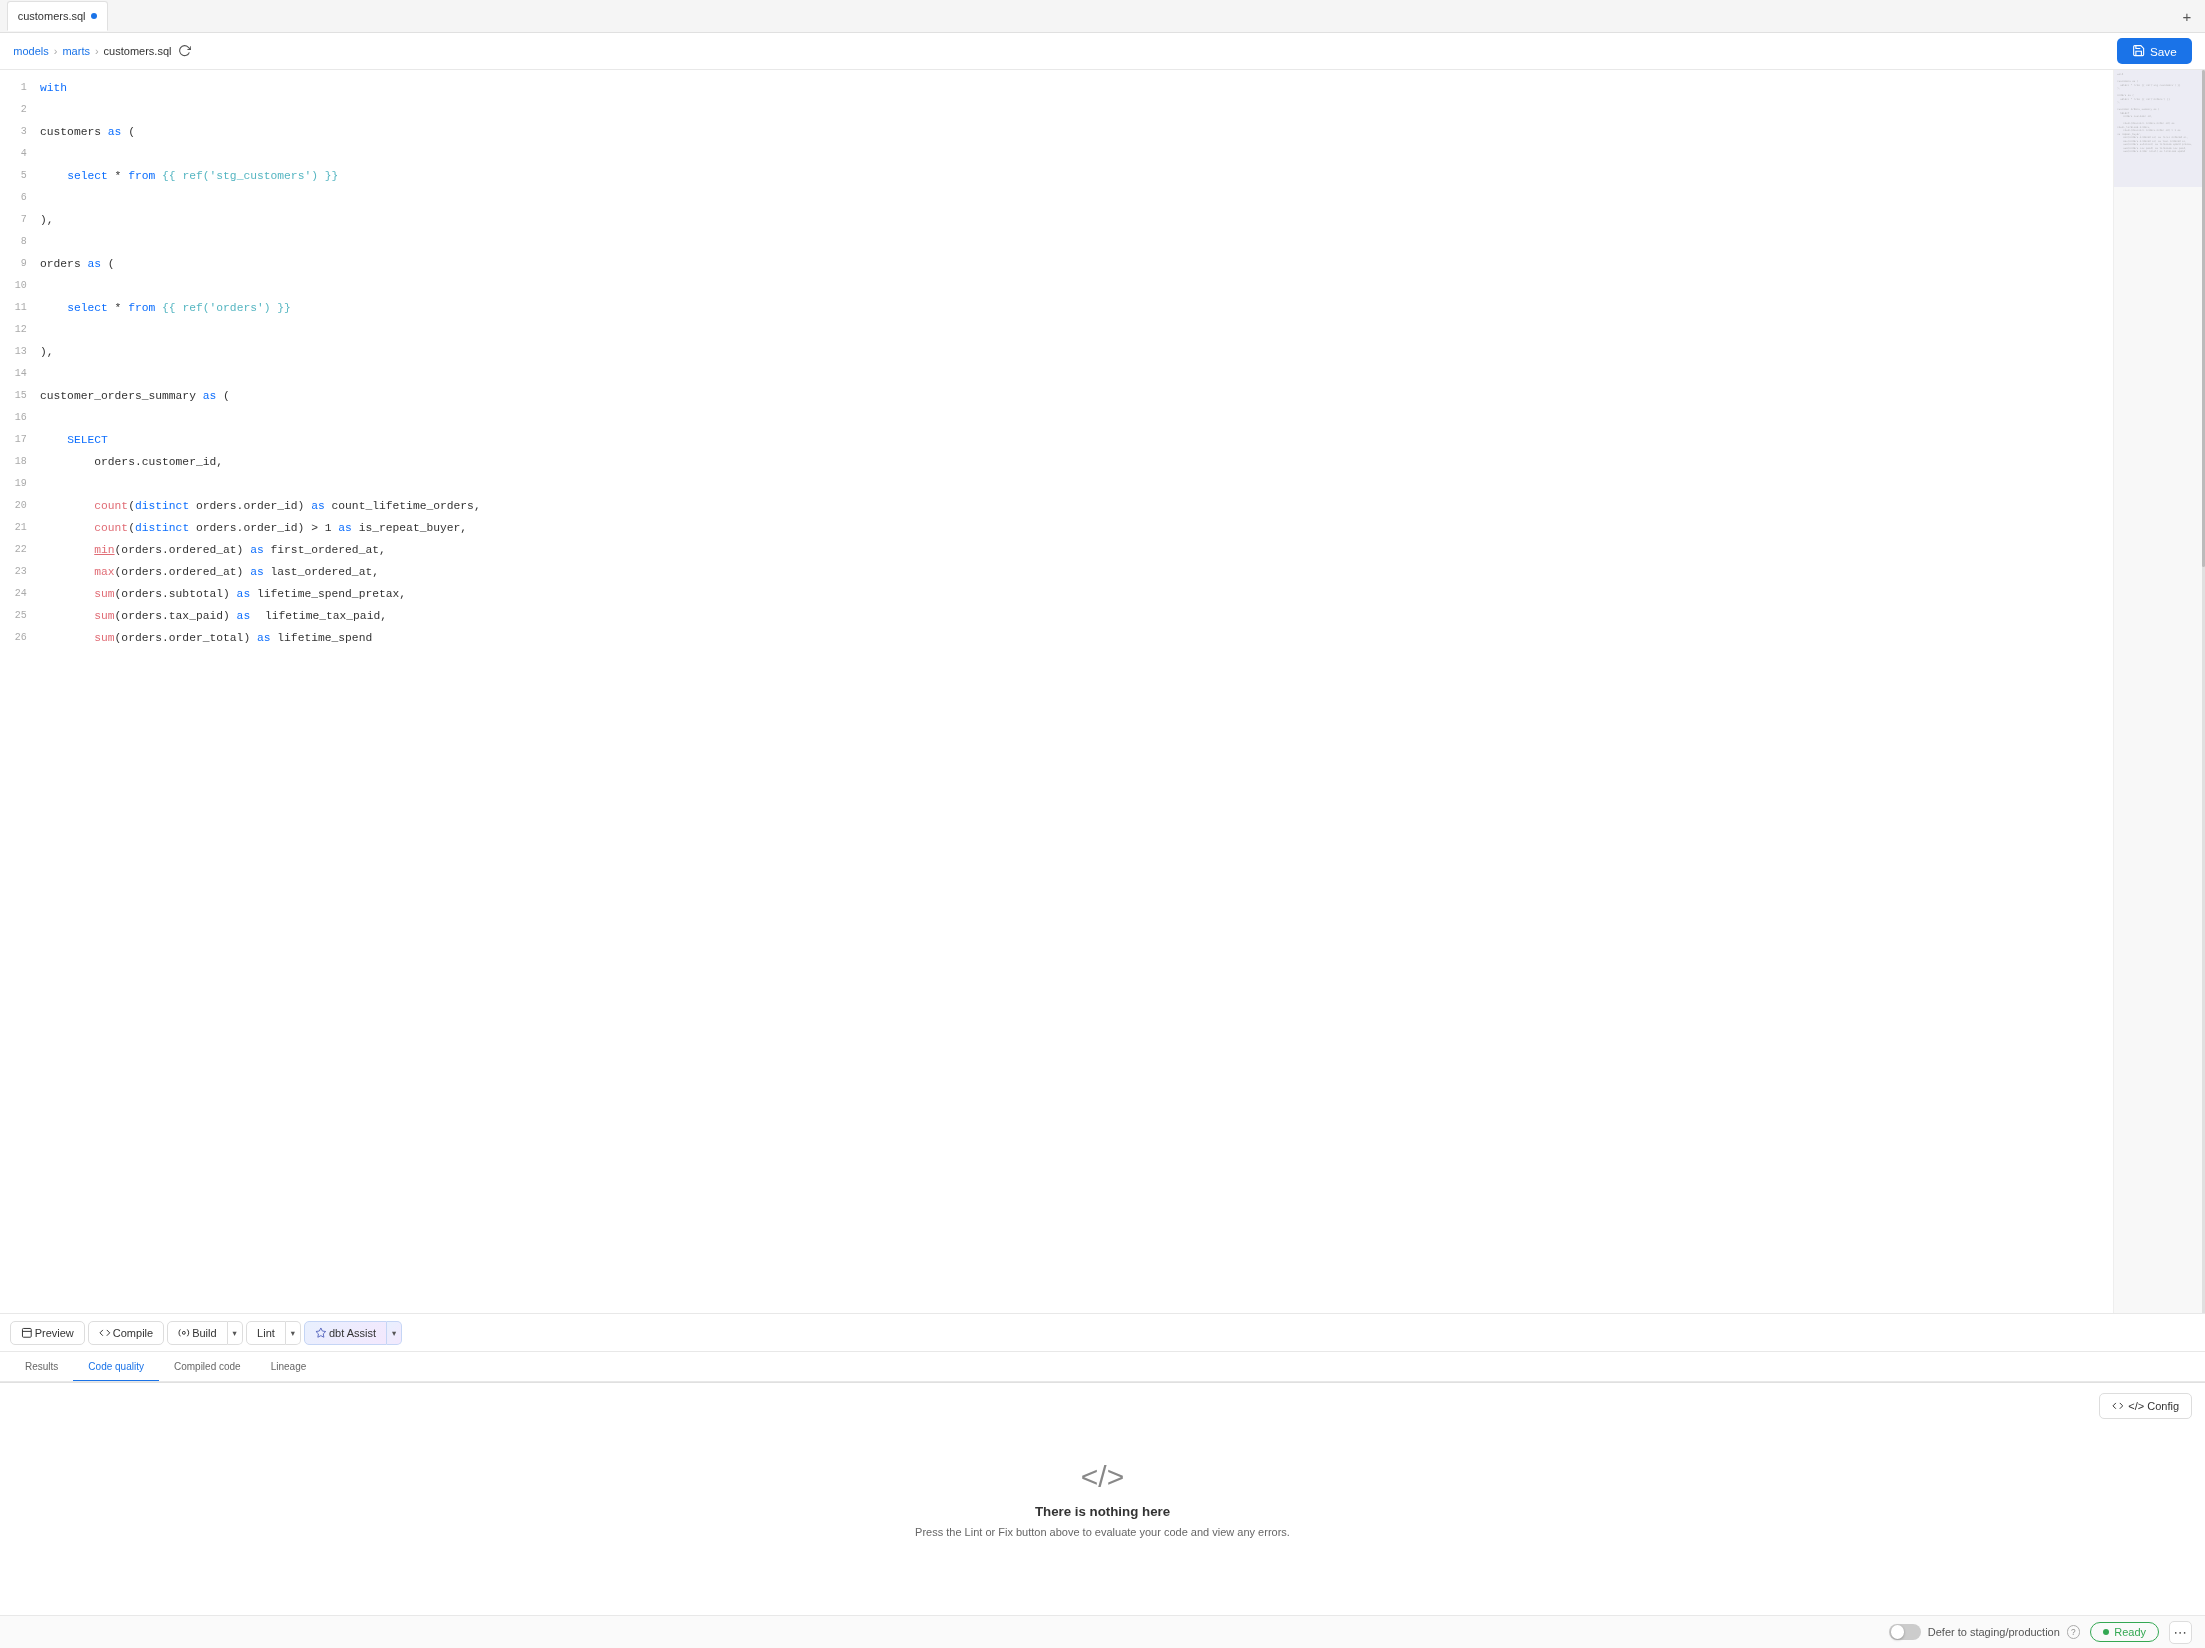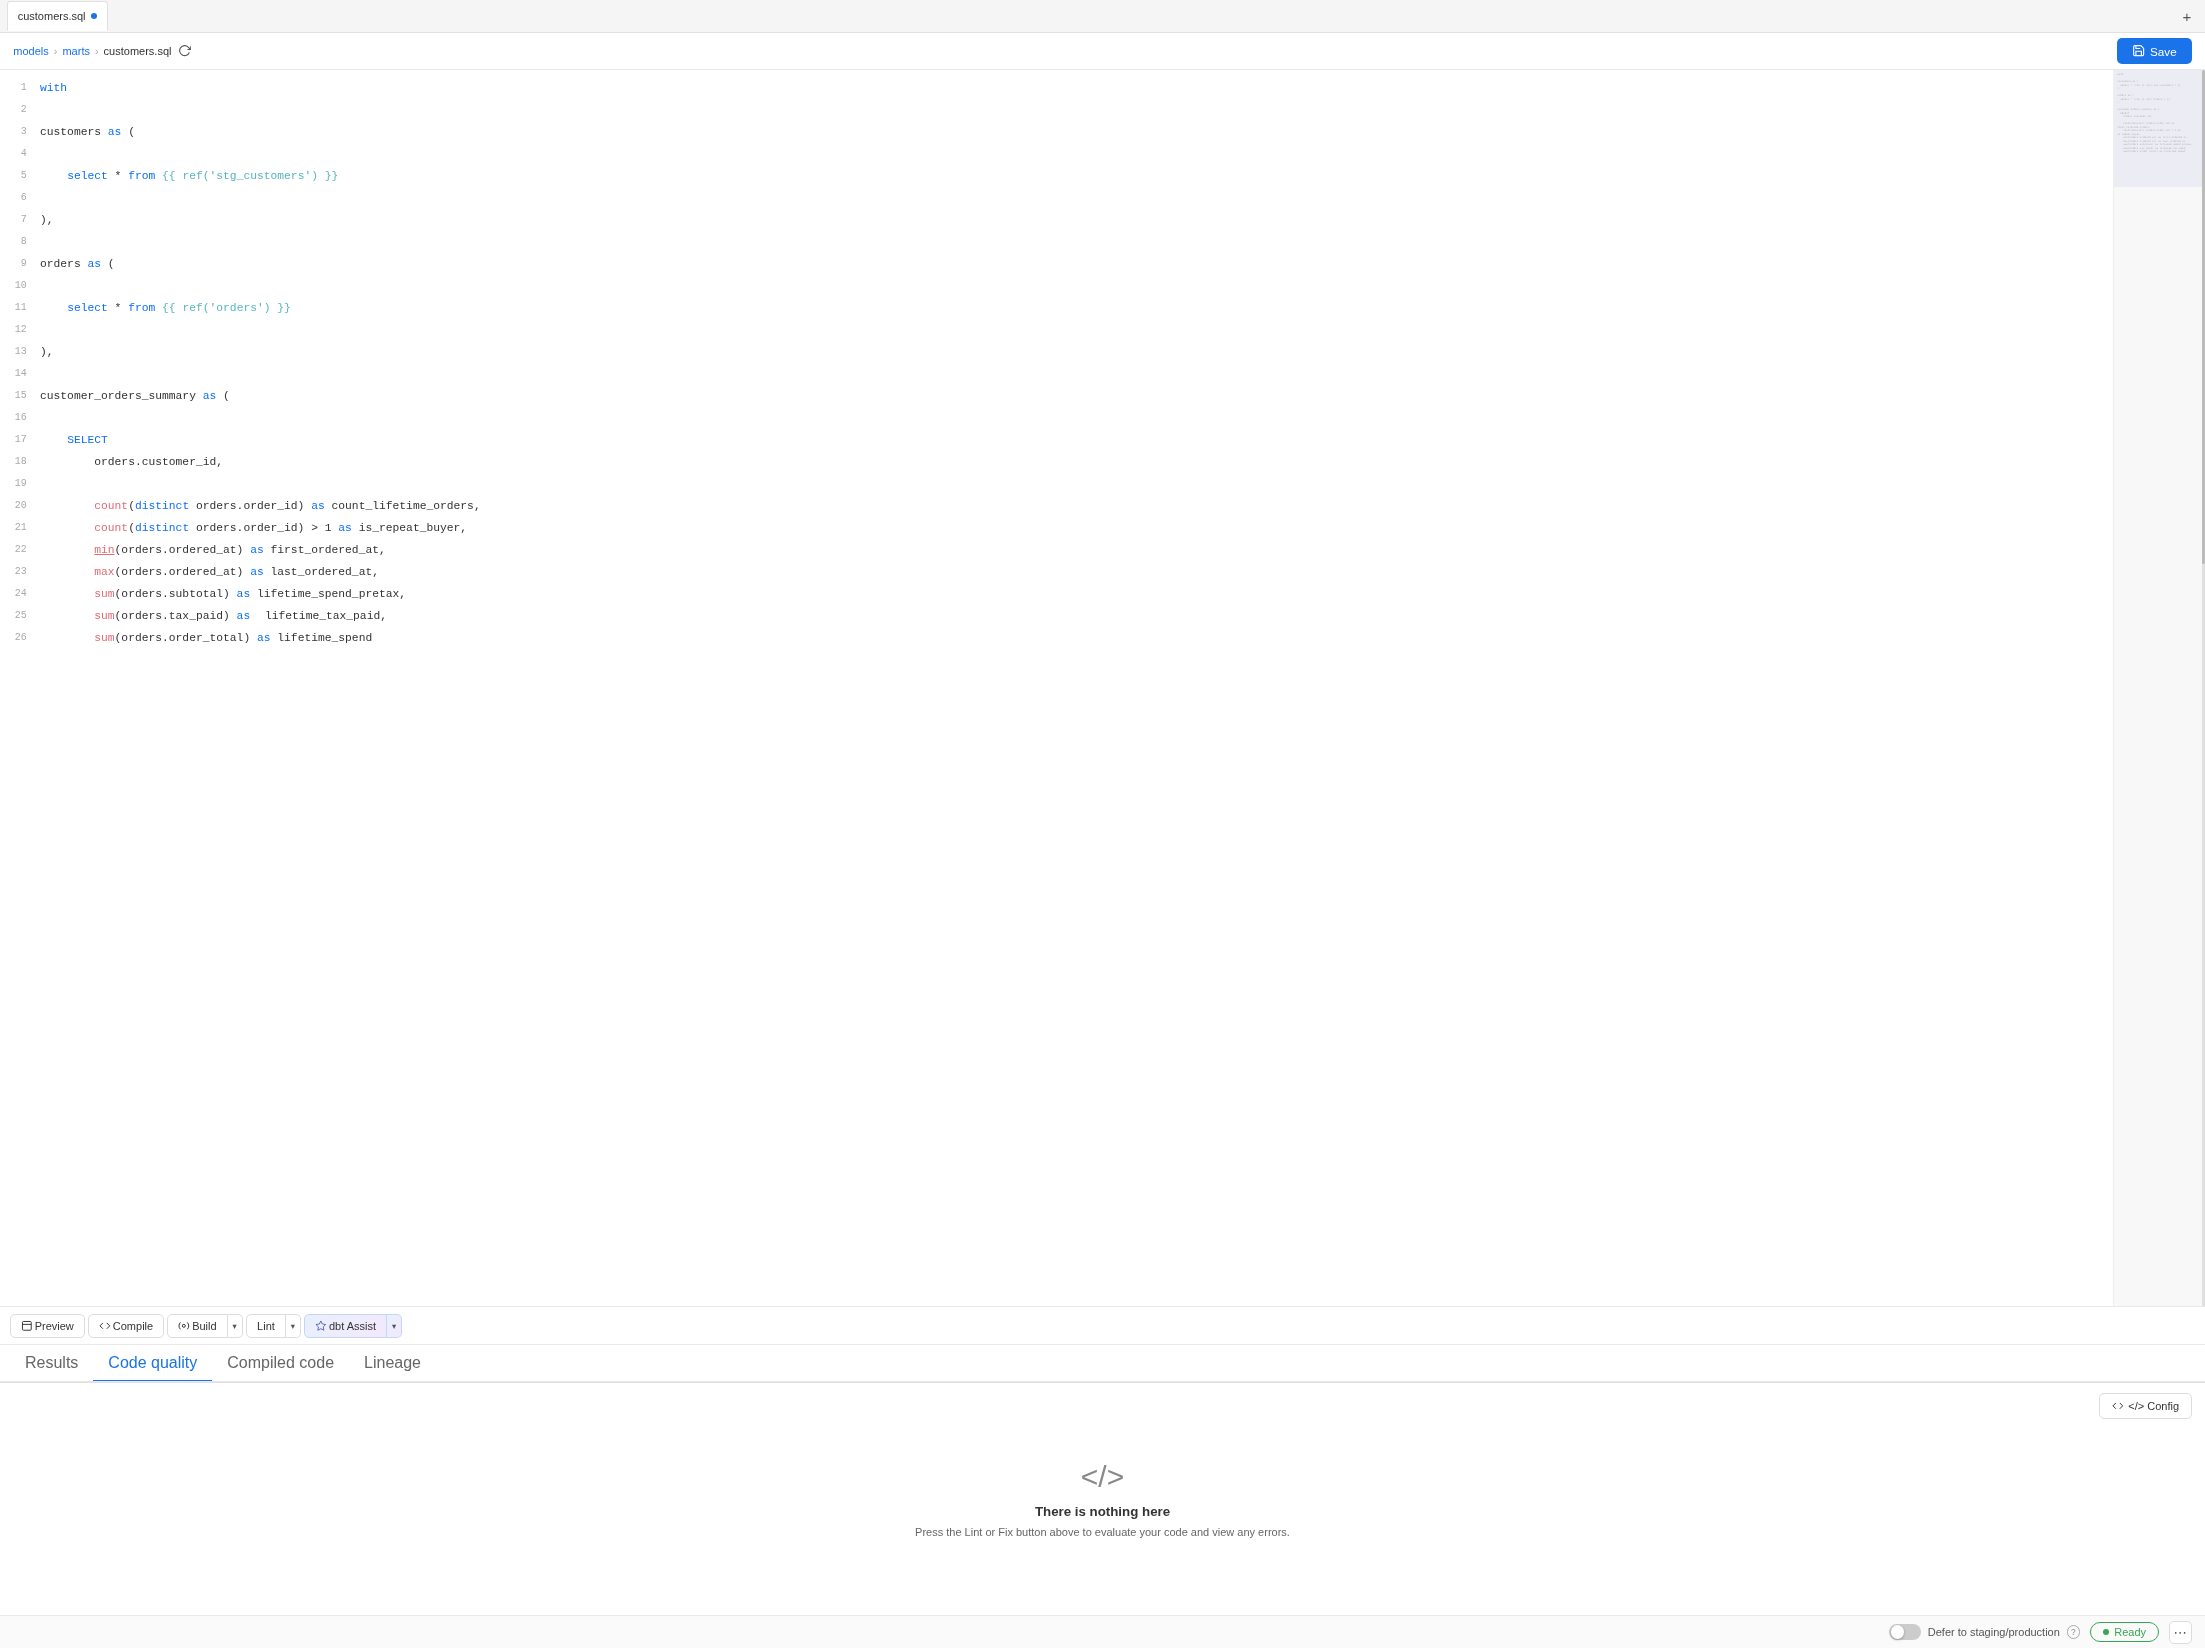--- a/index.html
+++ b/index.html
@@ -242,21 +242,21 @@
       display: flex;
       align-items: center;
       padding: 0 10px;
       border-bottom: 0.8px solid #e8e8e8;
       background: #fff;
       gap: 0;
     }
     .tab-nav-item {
       padding: 8.3px 15px;
       cursor: pointer;
-      font-size: 16px;
+      font-size: 10px;
       color: #666;
       border-bottom: 1.7px solid transparent;
       white-space: nowrap;
     }
     .tab-nav-item.active {
       color: #1a73e8;
       border-bottom: 1.7px solid #1a73e8;
       font-weight: 500;
     }
 

